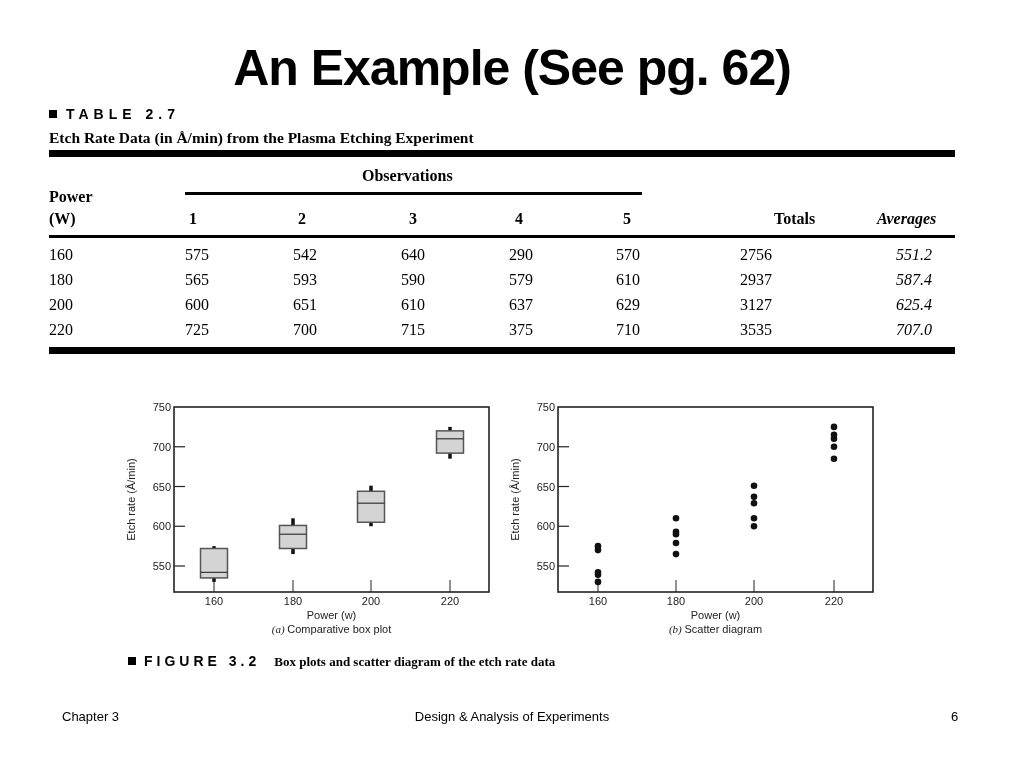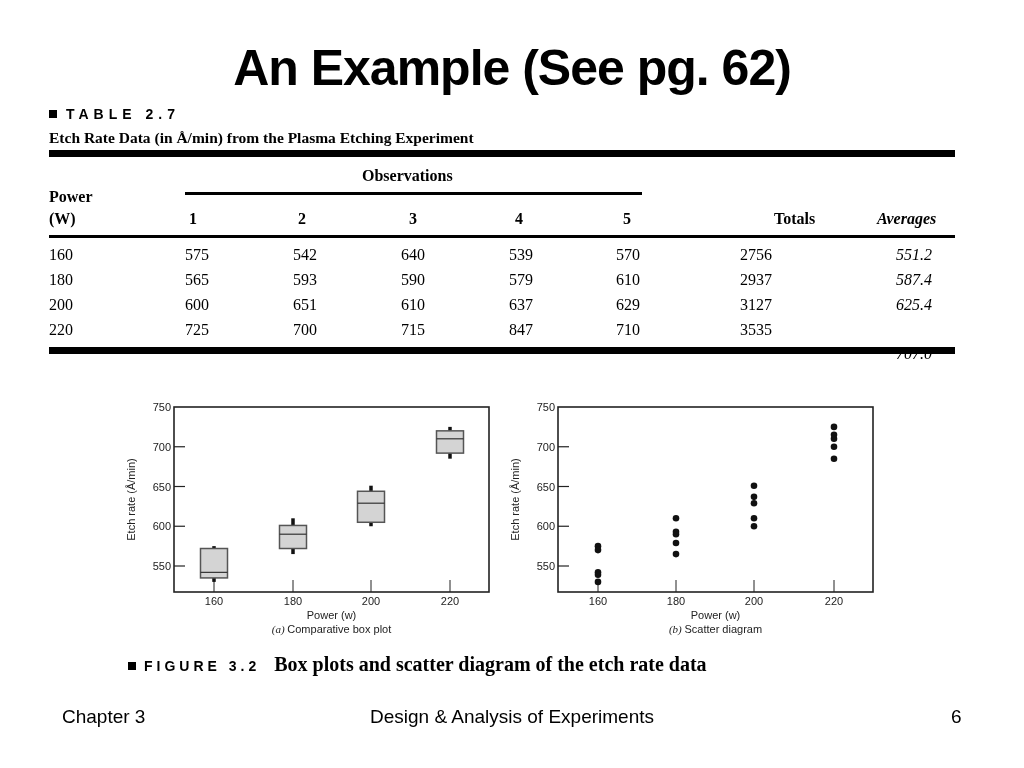--- a/index.html
+++ b/index.html
@@ -9,22 +9,22 @@
   .tbl-label .sq { display:inline-block; width:8px; height:8px; background:#000; margin-right:9px; vertical-align:1px; }
   .tbl-caption { position:absolute; left:49px; top:129px; font-family:"Liberation Serif", serif; font-weight:bold; font-size:15.5px; }
   .rule-thick { position:absolute; left:49px; width:906px; height:7px; background:#000; }
   .rule-mid { position:absolute; height:3px; background:#000; }
   .cell { position:absolute; font-family:"Liberation Serif", serif; font-size:16px; line-height:18px; white-space:nowrap; }
   .hdr { font-weight:bold; }
   .r { text-align:right;font-style:italic; }
   .fig-caption { position:absolute; left:128px; top:653px; font-size:14px; white-space:nowrap; }
   .fig-caption .sq { display:inline-block; width:8px; height:8px; background:#000; margin-right:8px; vertical-align:1px; }
   .fig-caption .lbl { font-family:"Liberation Sans", sans-serif; font-weight:bold; letter-spacing:4px; }
-  .fig-caption .txt { font-family:"Liberation Serif", serif; font-weight:bold; font-size:20px; margin-left:14px; letter-spacing:0;text-align:right; }
-  .footer { position:absolute; font-family:"Liberation Sans", sans-serif; font-size:19px; line-height:24px; }
+  .fig-caption .txt { font-family:"Liberation Serif", serif; font-weight:bold; font-size:13px; margin-left:14px; letter-spacing:0;text-align:right; }
+  .footer { position:absolute; font-family:"Liberation Sans", sans-serif; font-size:13px; line-height:24px; }
   svg text { font-family:"Liberation Sans", sans-serif; }
 </style>
 </head>
 <body>
 
 <div class="title">An Example (See pg. 62)</div>
 
 <div class="tbl-label"><span class="sq"></span><span>TABLE 2.7</span></div>
 <div class="tbl-caption">Etch Rate Data (in Å/min) from the Plasma Etching Experiment</div>
 
@@ -45,21 +45,21 @@
   <div class="cell hdr" style="left:774px; top:210px;">Totals</div>
   <div class="cell hdr" style="left:877px; top:210px;font-style:italic;">Averages</div>
 </div>
 
 <div>
   <div>
     <div class="cell" style="left:49px; top:246px;">160</div>
     <div class="cell" style="left:185px; top:246px;">575</div>
     <div class="cell" style="left:293px; top:246px;">542</div>
     <div class="cell" style="left:401px; top:246px;">640</div>
-    <div class="cell" style="left:509px; top:246px;">539</div>
+    <div class="cell" style="left:509px; top:246px;">290</div>
     <div class="cell" style="left:616px; top:246px;">570</div>
     <div class="cell" style="left:740px; top:246px;">2756</div>
     <div class="cell r" style="left:872px; width:60px; top:246px;">551.2</div>
   </div>
   <div>
     <div class="cell" style="left:49px; top:271px;">180</div>
     <div class="cell" style="left:185px; top:271px;">565</div>
     <div class="cell" style="left:293px; top:271px;">593</div>
     <div class="cell" style="left:401px; top:271px;">590</div>
     <div class="cell" style="left:509px; top:271px;">579</div>
@@ -75,24 +75,24 @@
     <div class="cell" style="left:509px; top:296px;text-align:center;">637</div>
     <div class="cell" style="left:616px; top:296px;">629</div>
     <div class="cell" style="left:740px; top:296px;">3127</div>
     <div class="cell r" style="left:872px; width:60px; top:296px;">625.4</div>
   </div>
   <div>
     <div class="cell" style="left:49px; top:321px;">220</div>
     <div class="cell" style="left:185px; top:321px;">725</div>
     <div class="cell" style="left:293px; top:321px;">700</div>
     <div class="cell" style="left:401px; top:321px;">715</div>
-    <div class="cell" style="left:509px; top:321px;">847</div>
+    <div class="cell" style="left:509px; top:321px;">375</div>
     <div class="cell" style="left:616px; top:321px;">710</div>
     <div class="cell" style="left:740px; top:321px;">3535</div>
-    <div class="cell r" style="left:872px; width:60px; top:321px;margin-top:24px;">707.0</div>
+    <div class="cell r" style="left:872px; width:60px; top:321px;">707.0</div>
   </div>
 </div>
 
 <svg id="boxplot" width="400" height="250" style="position:absolute; left:110px; top:395px;" viewBox="110 395 400 250" xmlns="http://www.w3.org/2000/svg">
     <rect x="174" y="407" width="315" height="185" fill="none" stroke="#222222" stroke-width="1.6"></rect>
     <line x1="174" y1="566" x2="185" y2="566" stroke="#222222" stroke-width="1.2"></line>
     <text x="171" y="570" font-size="11" text-anchor="end" fill="#222">550</text>
     <line x1="174" y1="526.25" x2="185" y2="526.25" stroke="#222222" stroke-width="1.2"></line>
     <text x="171" y="530.25" font-size="11" text-anchor="end" fill="#222">600</text>
     <line x1="174" y1="486.5" x2="185" y2="486.5" stroke="#222222" stroke-width="1.2"></line>

